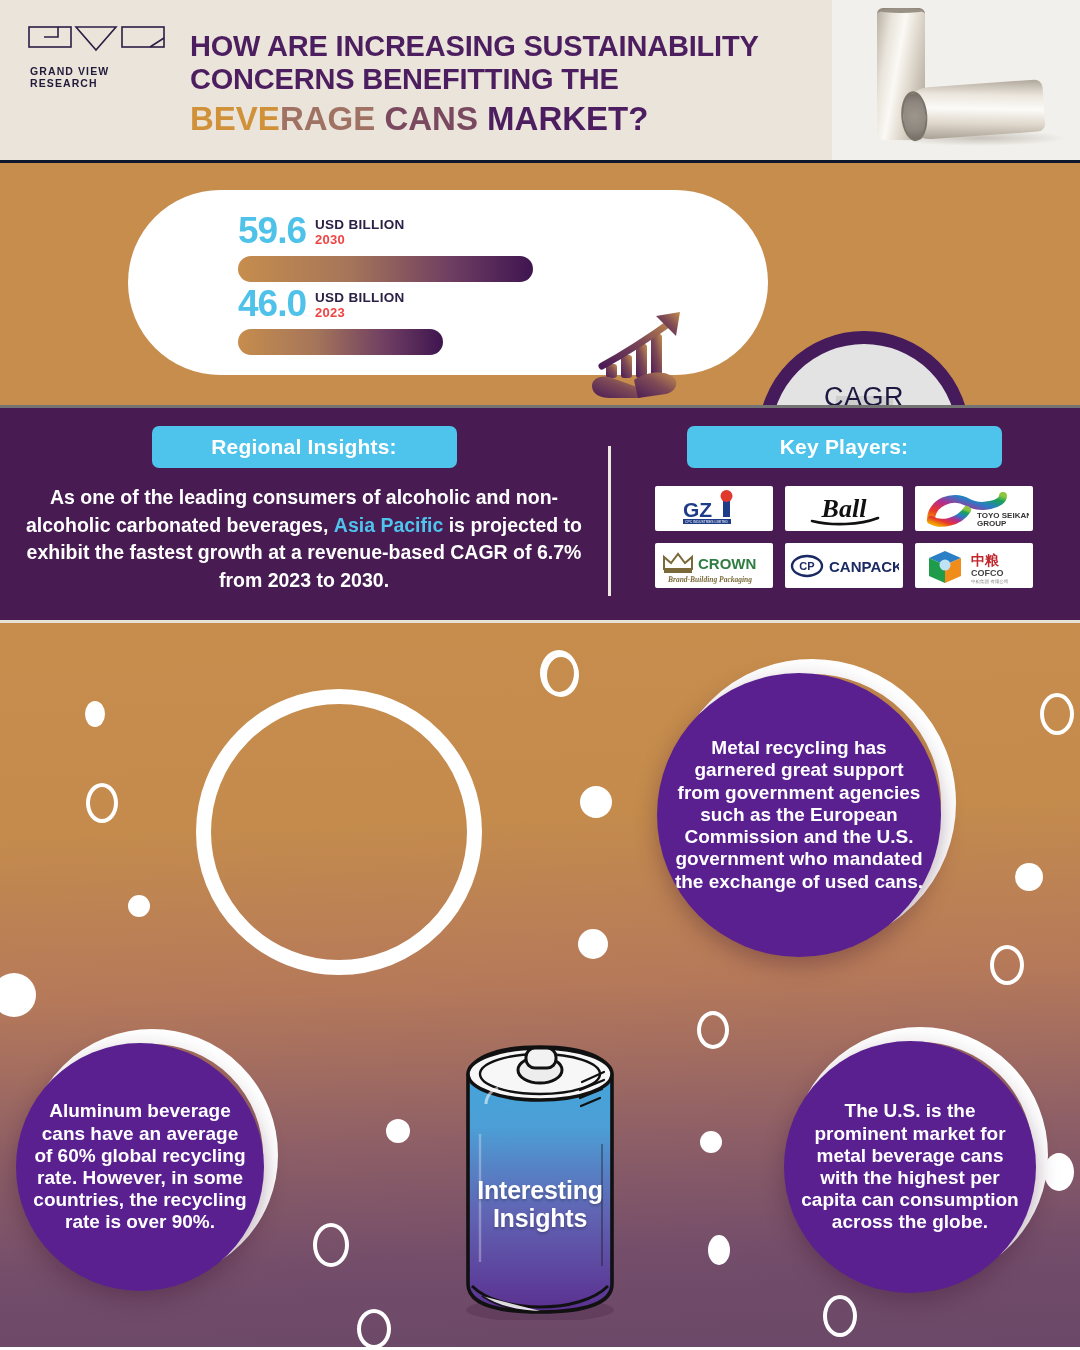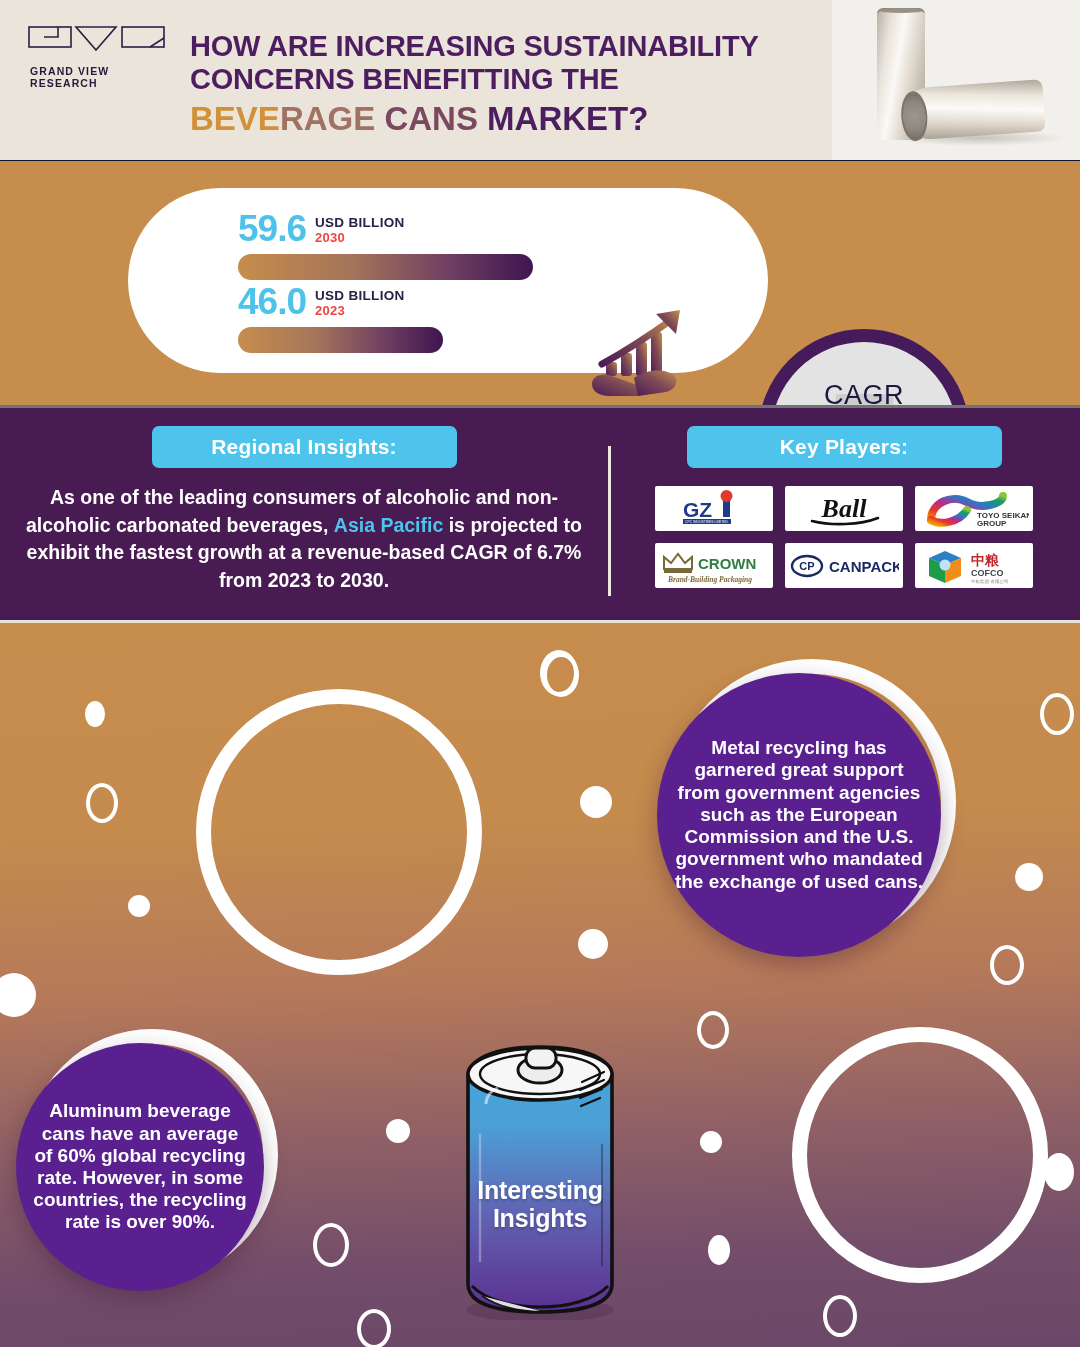--- a/index.html
+++ b/index.html
@@ -80,21 +80,21 @@
   .can-shadow{
     position:absolute; left:60px; top:130px; width:175px;height:16px;
     background: radial-gradient(ellipse at 50% 50%, rgba(120,110,95,.35), rgba(120,110,95,0) 70%);
   }
 
   
   .stats {
     position: relative;
     width: 1080px; height: 245px;
     background: #C68D4D;
-    border-top: 1px solid #0f172a;
+    border-top: 3px solid #0f172a;
   }
   .stats-card {
     position: absolute; left: 128px; top: 27px;
     width: 640px; height: 185px;
     background: #FFFFFF;
     border-radius: 95px;
   }
   .stat-row { position: absolute; left: 110px; }
   .stat-row.r1 { top: 17px; }
   .stat-row.r2 { top: 90px; }
@@ -423,20 +423,23 @@
   <div class="bubble" style="left:657px; top:50px; width:284px; height:284px; font-size:19px;">
     <span>Metal recycling has garnered great support from government agencies such as the European Commission and the U.S. government who mandated the exchange of used cans.</span>
   </div>
 
   <div class="bubble-ring" style="left:26px;  top:406px; width:252px; height:252px;"></div>
   <div class="bubble" style="left:16px; top:420px; width:248px; height:248px; font-size:19px;">
     <span>Aluminum beverage cans have an average of 60% global recycling rate. However, in some countries, the recycling rate is over 90%.</span>
   </div>
 
   <div class="bubble-ring" style="left:792px; top:404px; width:256px; height:256px;"></div>
+  <div class="bubble" style="left:784px; top:418px; width:252px; height:252px; font-size:19px;">
+    <span>The U.S. is the prominent market for metal beverage cans with the highest per capita can consumption across the globe.</span>
+  </div>
 </div>
 
 <div class="insight-can">
   <svg width="176" height="286" viewBox="0 0 176 286">
     <defs>
       <linearGradient id="canGrad" x1="0" y1="0" x2="0" y2="1">
         <stop offset="0%" stop-color="#3FA8DC"></stop>
         <stop offset="30%" stop-color="#4C9FD6"></stop>
         <stop offset="62%" stop-color="#6065B4"></stop>
         <stop offset="100%" stop-color="#5B3090"></stop>

